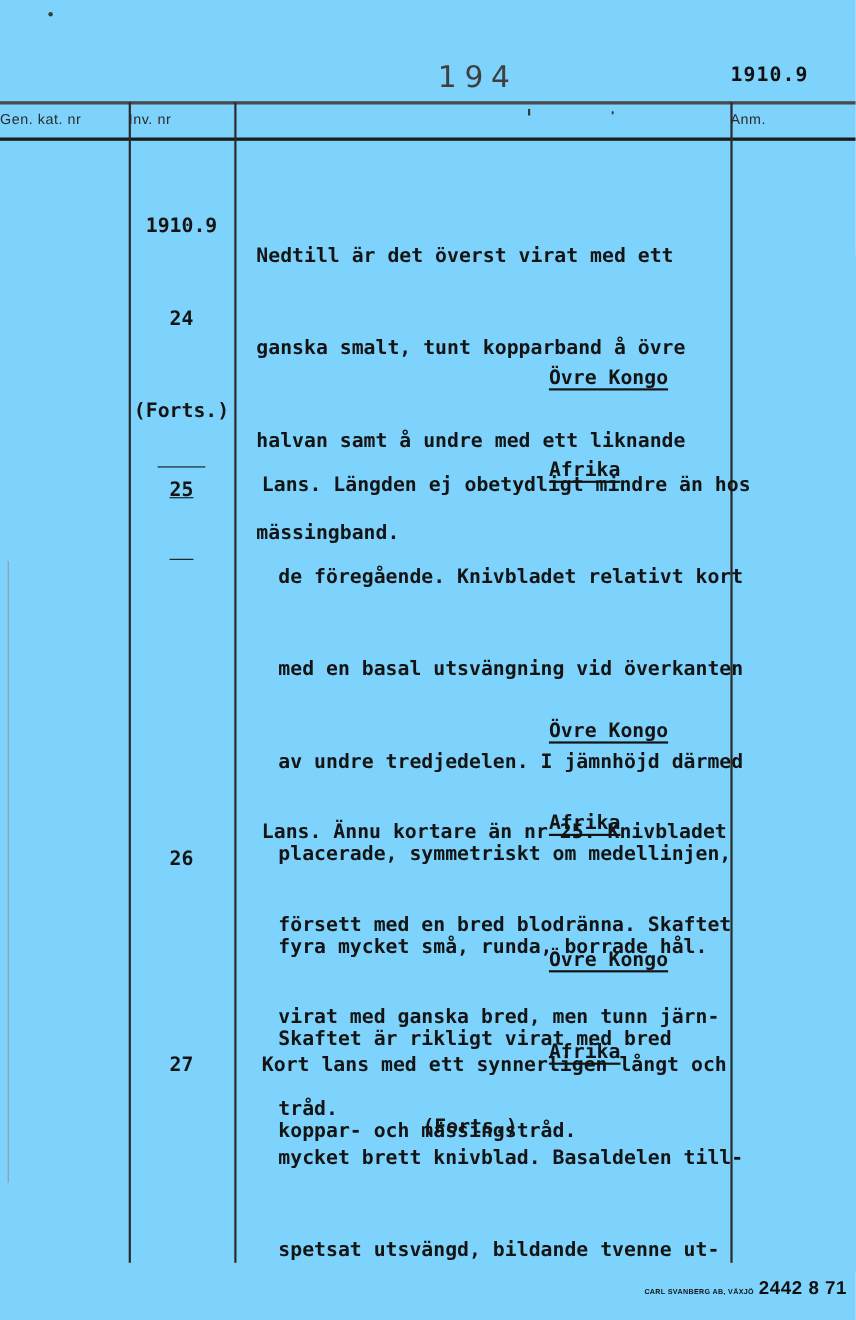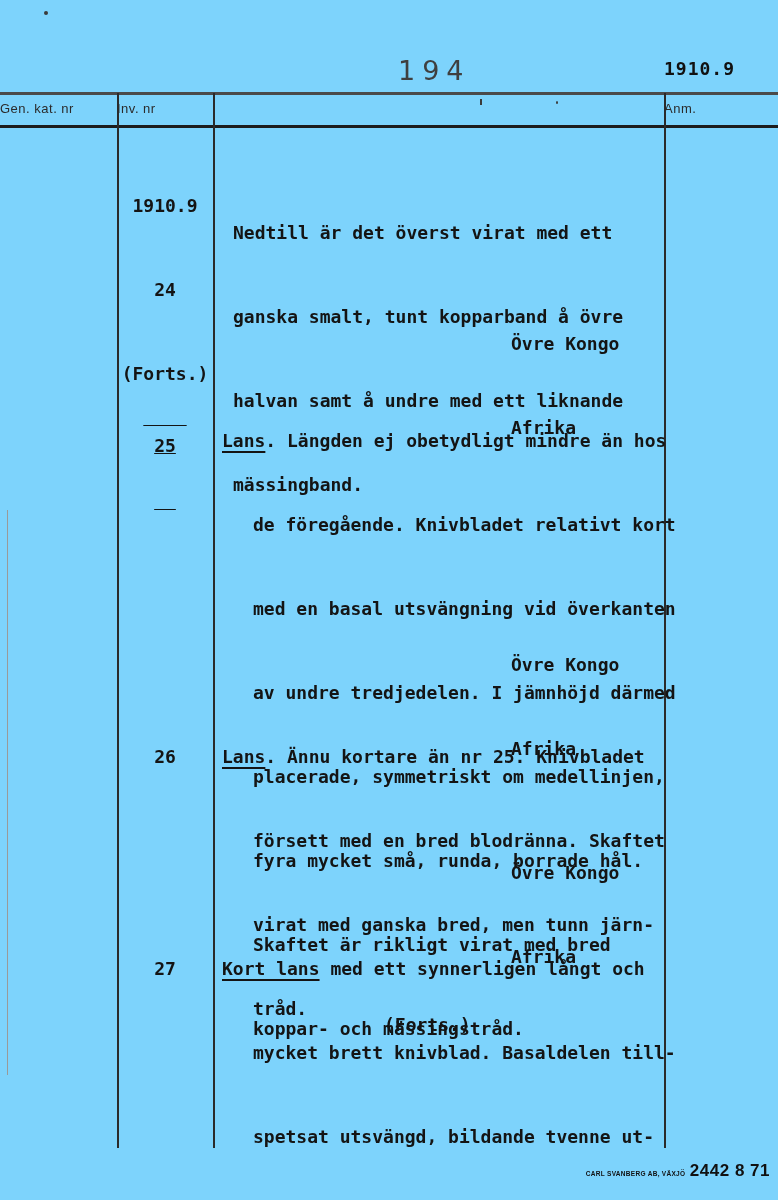--- a/index.html
+++ b/index.html
@@ -43,23 +43,23 @@
   }
   
   .tw{font-size:18px;font-weight:bold;line-height:28px;white-space:pre;}
   .invcell{
     position:absolute;left:117px;width:96px;text-align:center;
   }
   .body-block{position:absolute;left:222px;width:452px;}
   .body-block .cont{padding-left:31px;}
   .body-block.indented{left:233px;}
   .body-block.indented .cont{padding-left:0;}
-  .lead{text-decoration:underline;text-underline-offset:4px;text-decoration-thickness:2px;}
+  .lead{text-underline-offset:4px;text-decoration-thickness:2px;margin-left:16px;}
   .prov{position:absolute;left:499px;}
-  .prov .line{text-underline-offset:4px;text-decoration-thickness:2px;margin-left:12px;}
+  .prov .line{text-decoration:underline;text-underline-offset:4px;text-decoration-thickness:2px;}
   .forts-note{position:absolute;left:384px;}
   
   .imprint{
     position:absolute;top:1161px;right:8px;
     font-family:"Liberation Sans", sans-serif;
     color:#111;white-space:nowrap;
   }
   .imprint .small{font-size:6.5px;letter-spacing:0.3px;font-weight:bold;}
   .imprint .big{font-size:17px;font-weight:bold;letter-spacing:0.5px;}
   
@@ -115,21 +115,21 @@
     <div class="cont">placerade, symmetriskt om medellinjen,</div>
     <div class="cont">fyra mycket små, runda, borrade hål.</div>
     <div class="cont">Skaftet är rikligt virat med bred</div>
     <div class="cont">koppar- och mässingstråd.</div>
   </div>
   <div class="prov tw" style="top:595px;">
     <div class="line">Övre Kongo</div>
     <div class="line">Afrika</div>
   </div>
 
-  <div class="invcell tw" style="top:687px;">
+  <div class="invcell tw" style="top:711px;">
     <div>26</div>
   </div>
   <div class="body-block tw" style="top:687px;">
     <div><span class="lead">Lans</span><span>. Ännu kortare än nr 25. Knivbladet</span></div>
     <div class="cont">försett med en bred blodränna. Skaftet</div>
     <div class="cont">virat med ganska bred, men tunn järn-</div>
     <div class="cont">tråd.</div>
   </div>
   <div class="prov tw" style="top:803px;">
     <div class="line">Övre Kongo</div>

